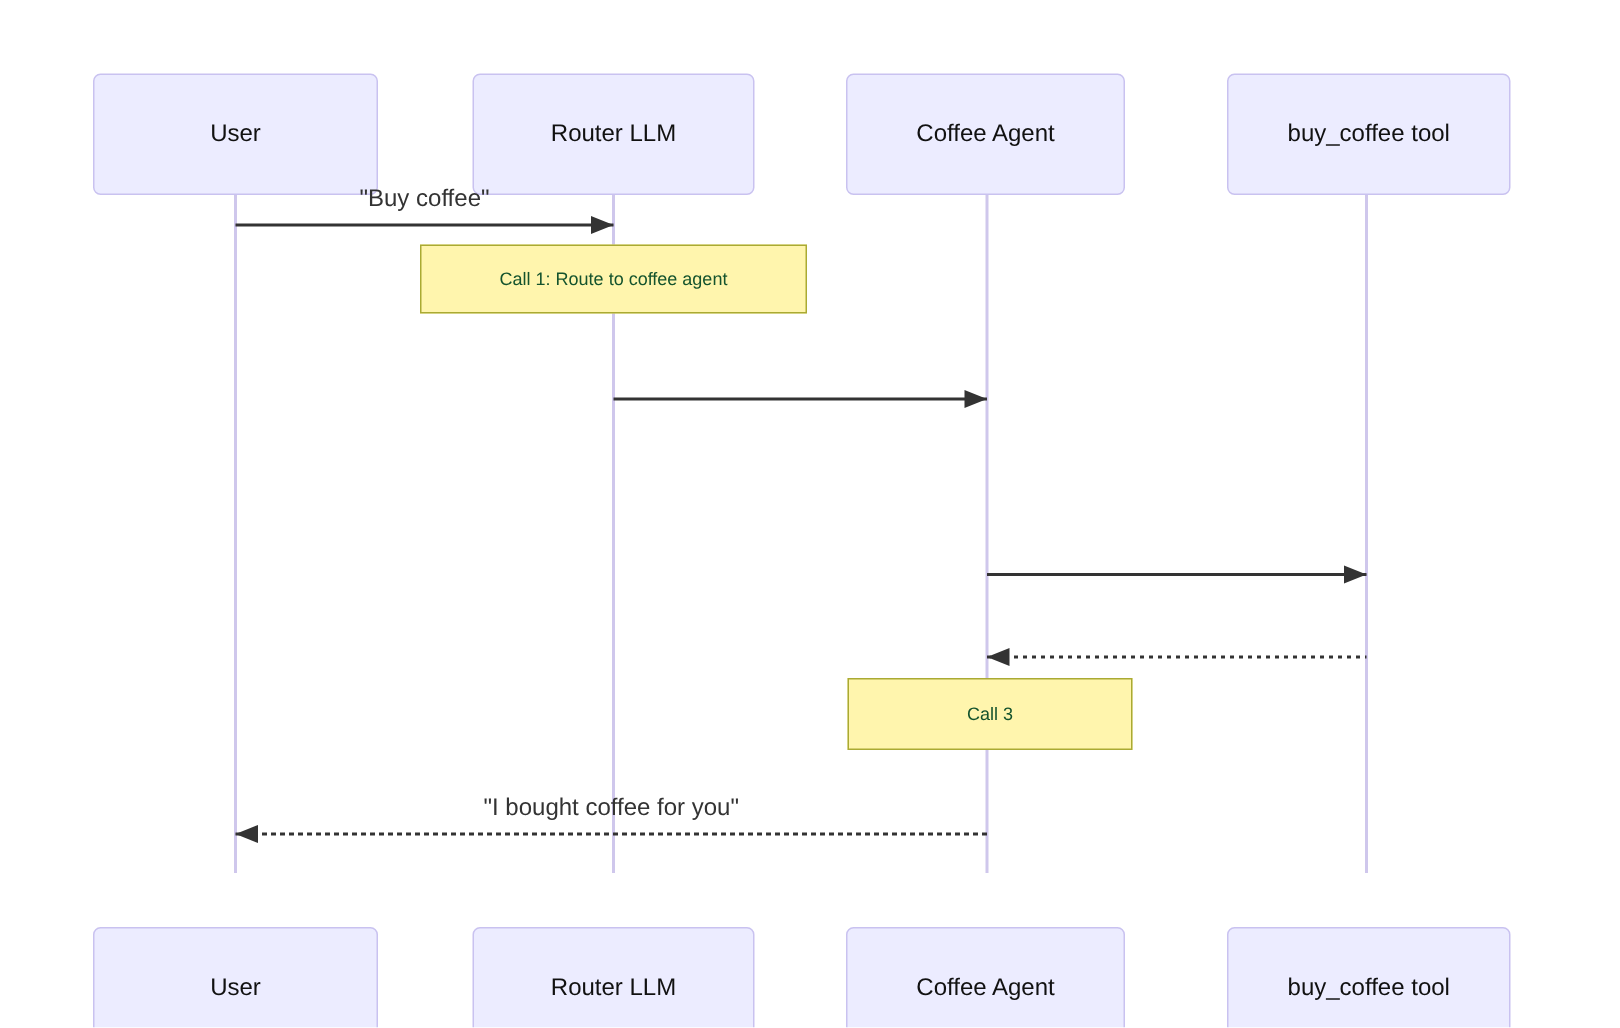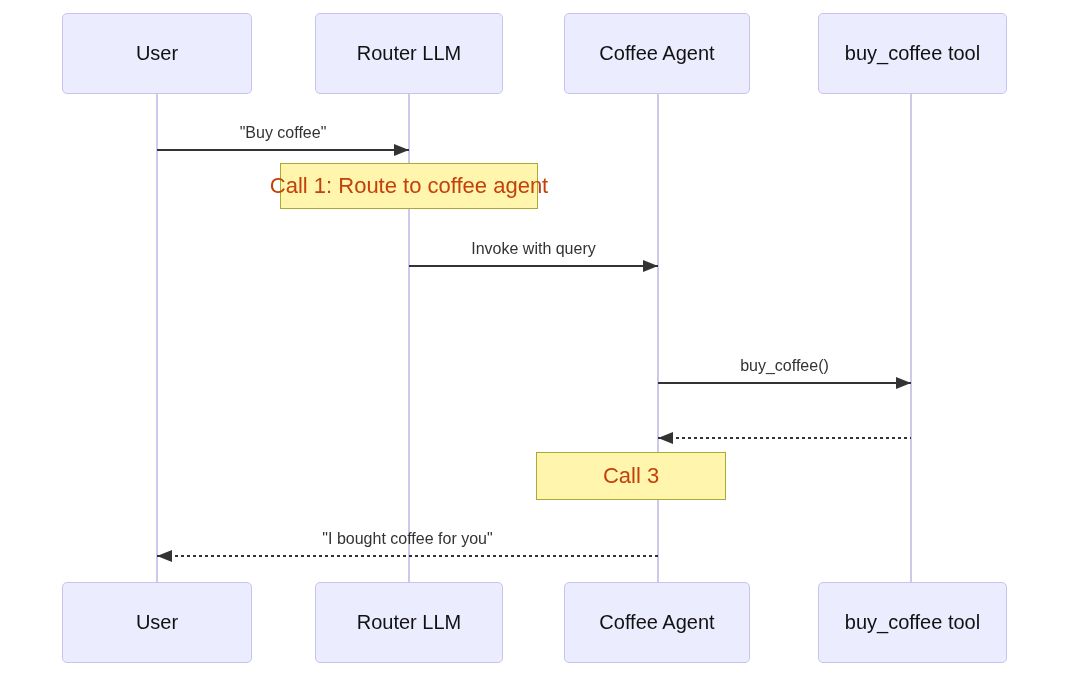--- a/index.html
+++ b/index.html
@@ -25,22 +25,23 @@
   .actor {
     position: absolute;
     height: 81px;
     background: #ececff;
     border: 1.5px solid #c9c2f0;
     border-radius: 5px;
     box-sizing: border-box;
     display: flex;
     align-items: center;
     justify-content: center;
-    font-size: 20px;
+    font-size: 16px;
     color: #111111;
+    margin-top: 36px;
   }
   .msg-label {
     position: absolute;
     height: 22px;
     text-align: center;
     font-size: 16px;
     color: #333333;
     line-height: 22px;
     white-space: nowrap;
   }
@@ -67,22 +68,22 @@
     border-color: transparent #333333 transparent transparent;
   }
   .note {
     position: absolute;
     background: #fff5ad;
     border: 1px solid #aaaa33;
     box-sizing: border-box;
     display: flex;
     align-items: center;
     justify-content: center;
-    font-size: 22px;
-    color: #c2410c;
+    font-size: 12px;
+    color: #14532d;
     white-space: nowrap;
   }
 </style>
 </head>
 <body>
 
 <div class="canvas">
 
   <div class="lifeline" style="left:156px;"></div>
   <div class="lifeline" style="left:408px;"></div>
@@ -93,33 +94,31 @@
   <div class="actor" style="left:315px; top:13px; width:188px;">Router LLM</div>
   <div class="actor" style="left:564px; top:13px; width:186px;">Coffee Agent</div>
   <div class="actor" style="left:818px; top:13px; width:189px;">buy_coffee tool</div>
 
   <div class="msg-label" style="left:157px; width:252px; top:122px;">"Buy coffee"</div>
   <div class="msg-line solid" style="left:157px; width:252px; top:149px;"></div>
   <div class="arrowhead right" style="left:394px; top:144px;"></div>
 
   <div class="note" style="left:280px; top:163px; width:258px; height:46px;">Call 1: Route to coffee agent</div>
 
-  <div class="msg-label" style="left:409px; width:249px; top:238px;">Invoke with query</div>
   <div class="msg-line solid" style="left:409px; width:249px; top:265px;"></div>
   <div class="arrowhead right" style="left:643px; top:260px;"></div>
 
 
-  <div class="msg-label" style="left:658px; width:253px; top:355px;">buy_coffee()</div>
   <div class="msg-line solid" style="left:658px; width:253px; top:382px;"></div>
   <div class="arrowhead right" style="left:896px; top:377px;"></div>
 
   <div class="msg-line dashed" style="left:658px; width:253px; top:437px;"></div>
   <div class="arrowhead left" style="left:658px; top:432px;"></div>
 
-  <div class="note" style="left:536px; top:452px; width:190px; height:48px;">Call 3</div>
+  <div class="note" style="left:565px; top:452px; width:190px; height:48px;">Call 3</div>
 
   <div class="msg-label" style="left:157px; width:501px; top:528px;">"I bought coffee for you"</div>
   <div class="msg-line dashed" style="left:157px; width:501px; top:555px;"></div>
   <div class="arrowhead left" style="left:157px; top:550px;"></div>
 
   <div class="actor" style="left:62px; top:582px; width:190px;">User</div>
   <div class="actor" style="left:315px; top:582px; width:188px;">Router LLM</div>
   <div class="actor" style="left:564px; top:582px; width:186px;">Coffee Agent</div>
   <div class="actor" style="left:818px; top:582px; width:189px;">buy_coffee tool</div>
 

